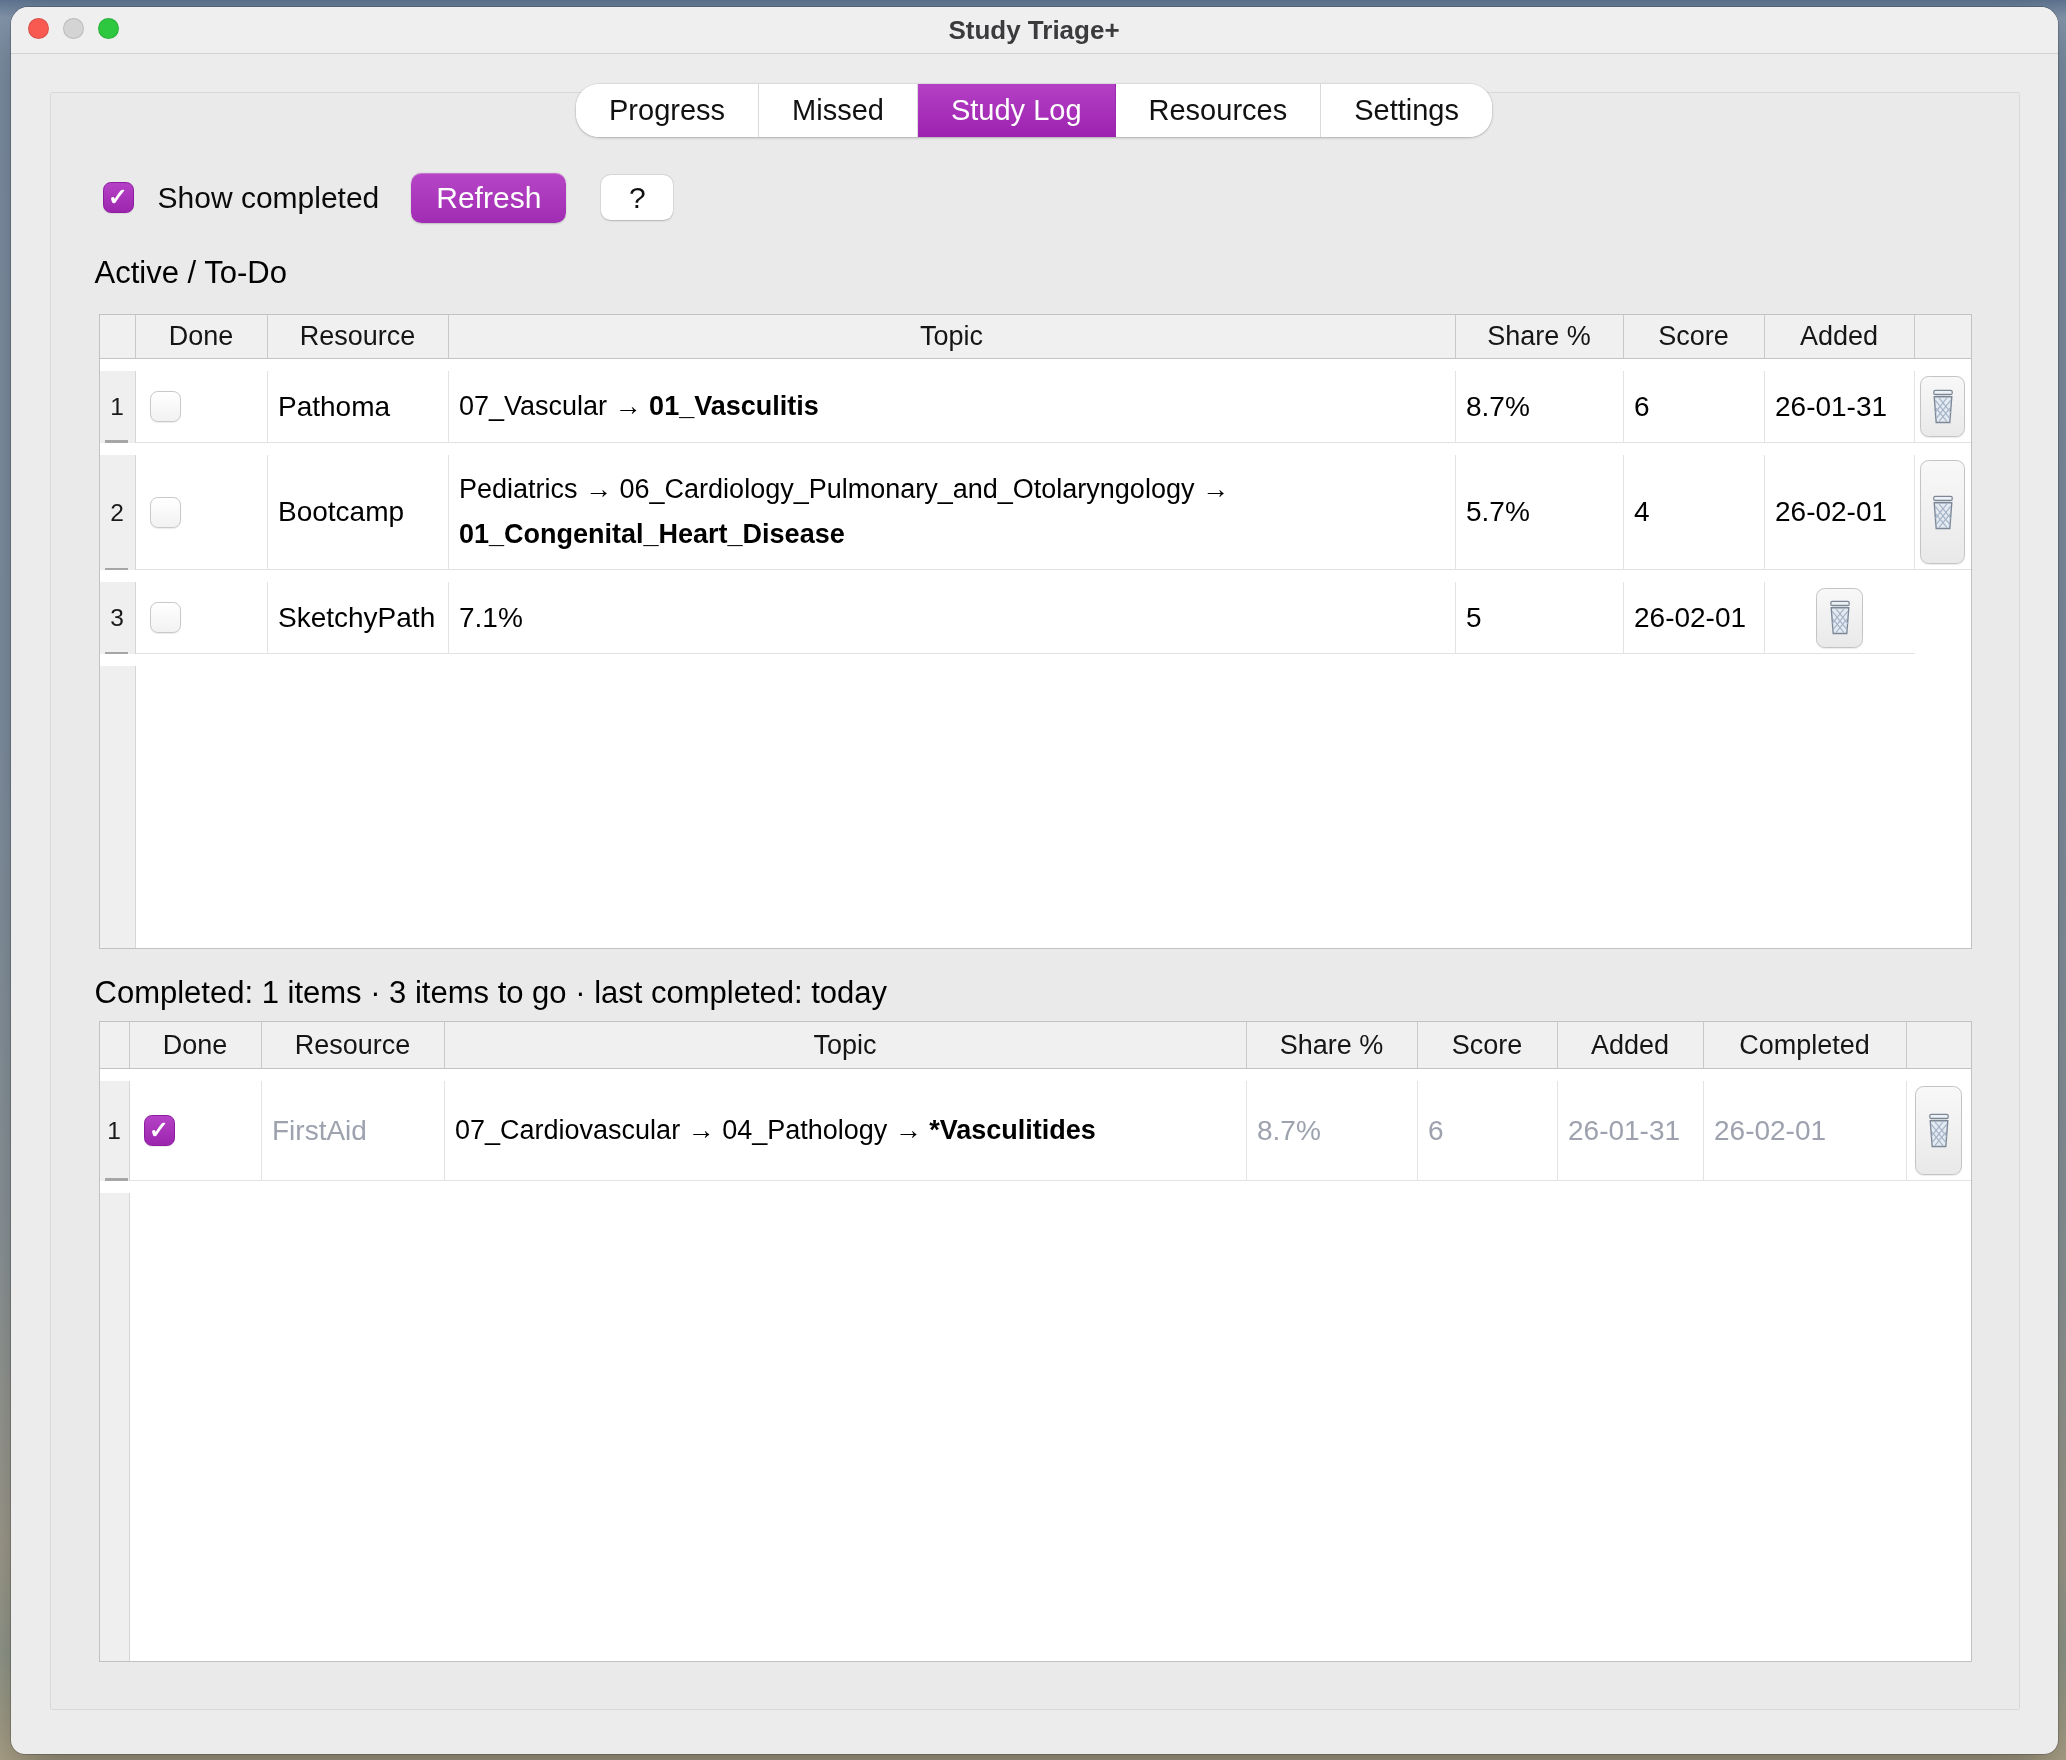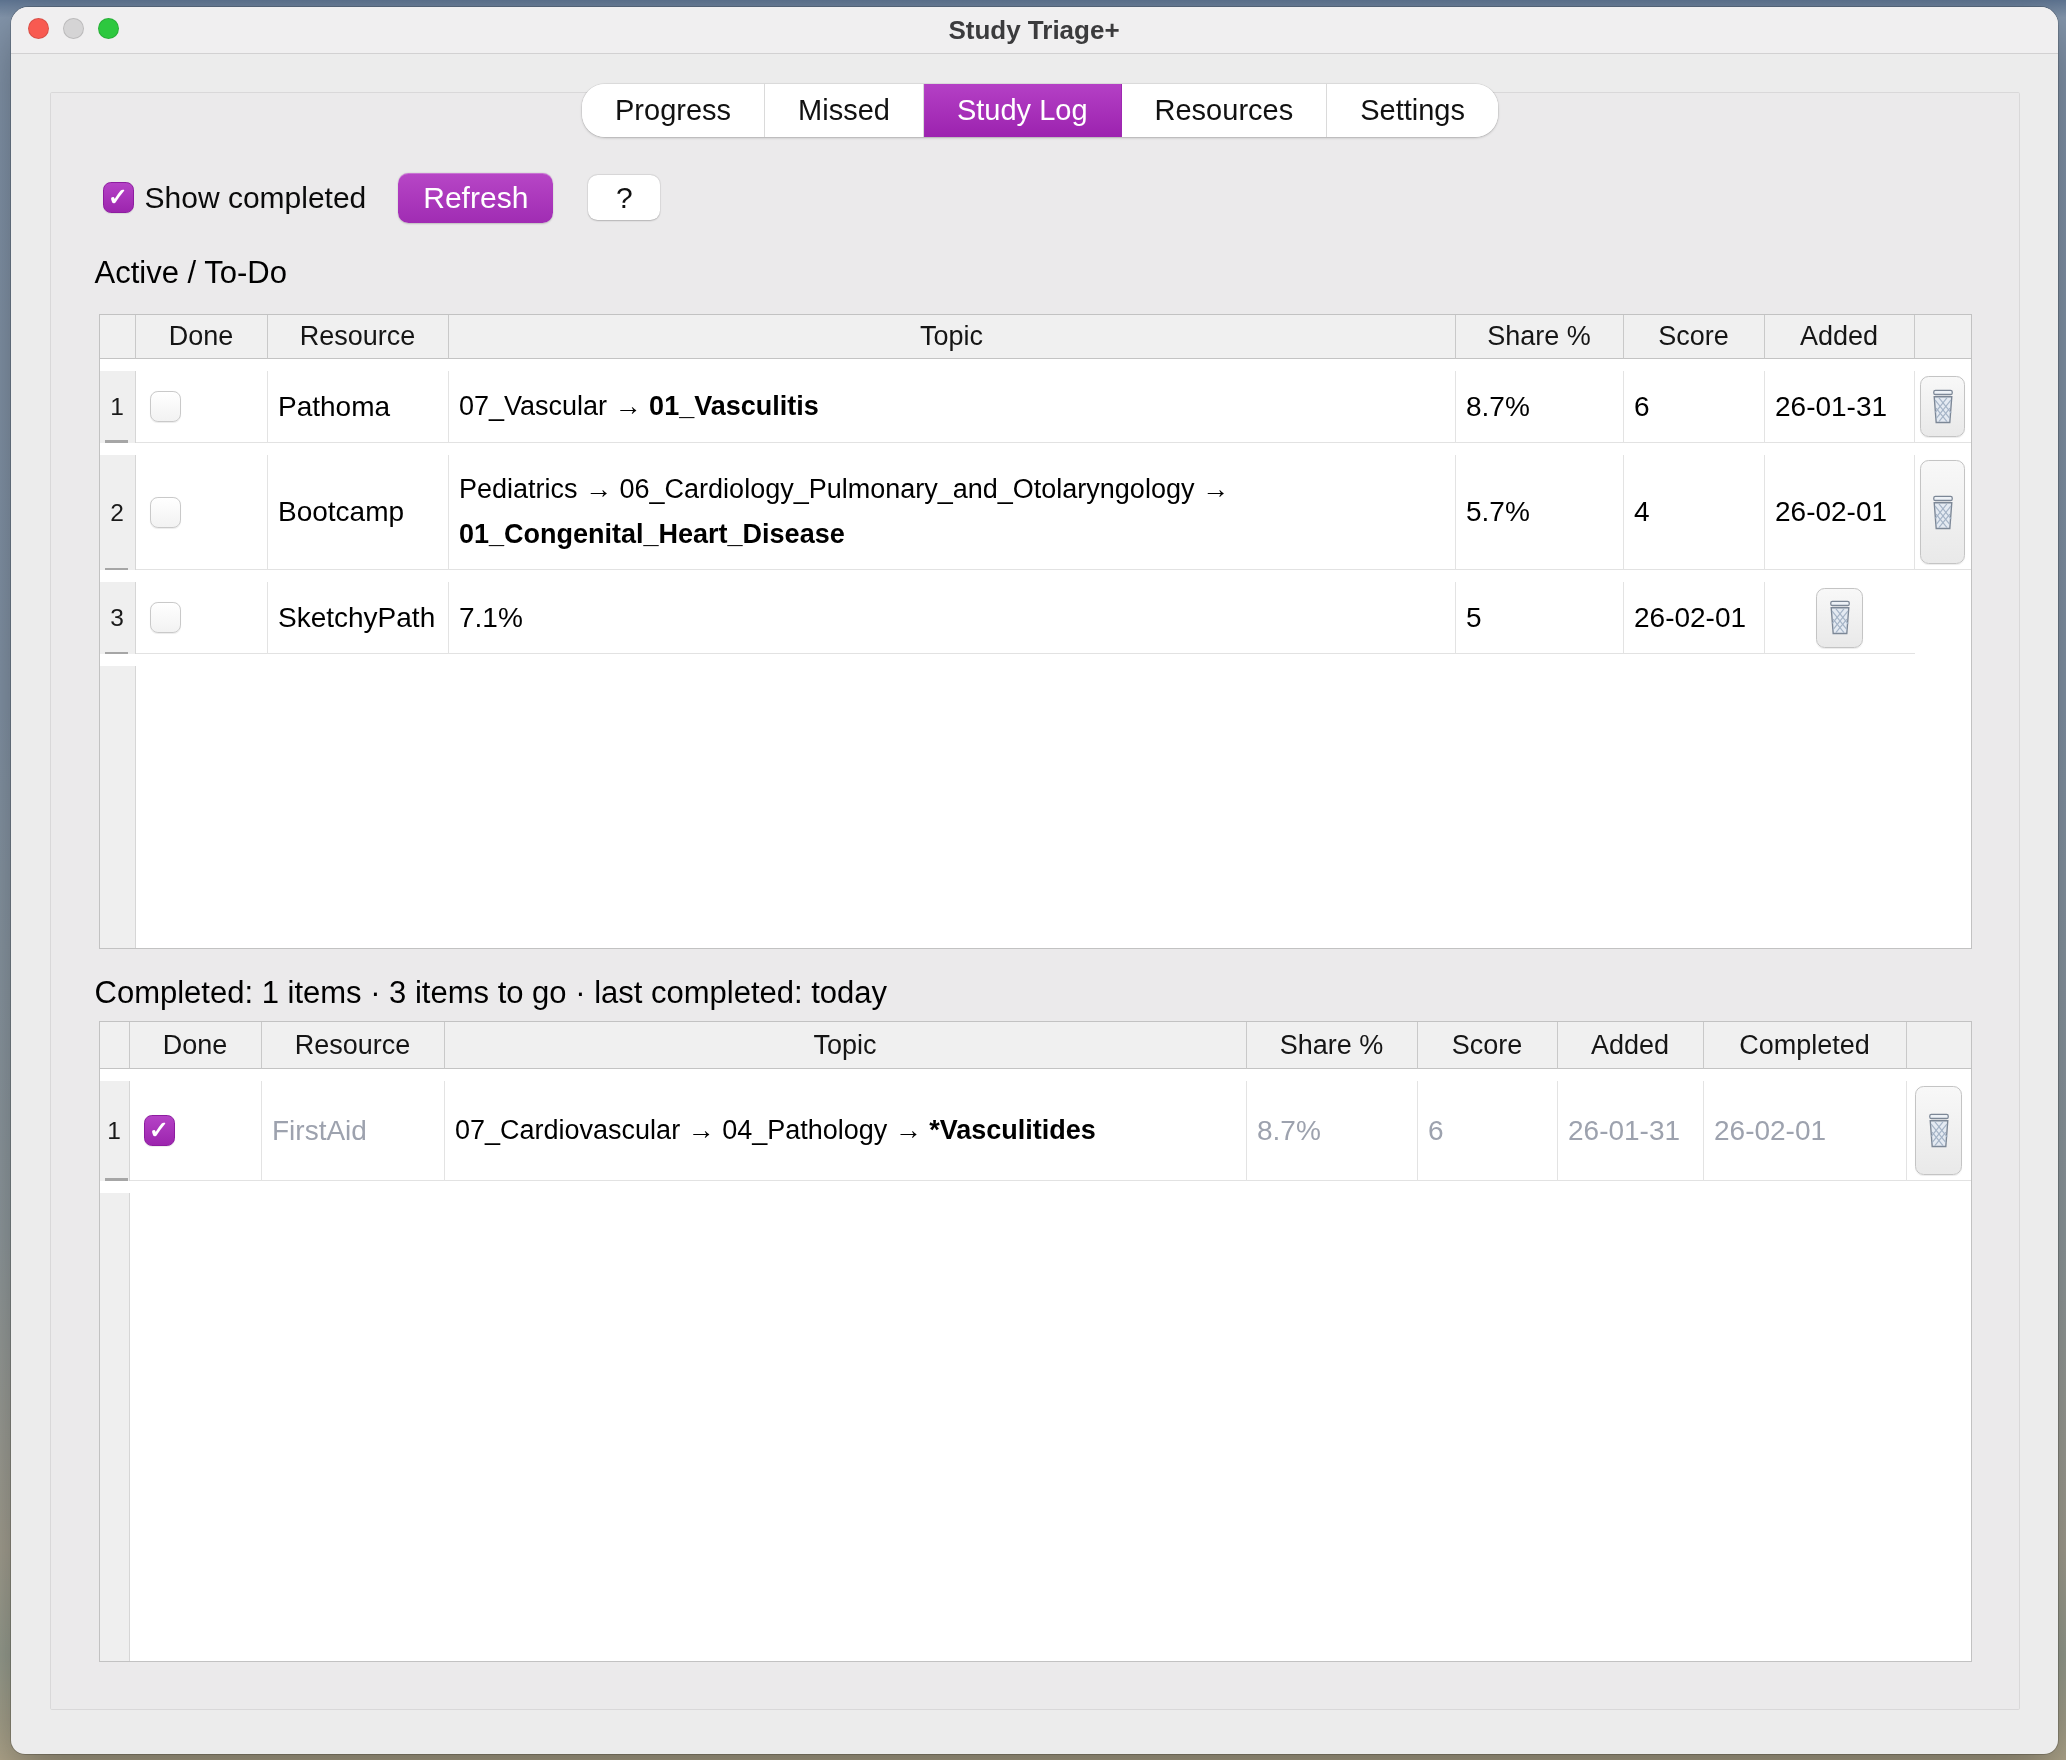--- a/index.html
+++ b/index.html
@@ -24,21 +24,21 @@
   .light.red{ background:#f85a51; }
   .light.gray{ background:#d5d4d5; }
   .light.green{ background:#2dc83f; }
   .win-title{ font-size:26px; font-weight:bold; color:#3b3b3d; }
 
   
   .tabs{
     position:absolute; top:77px; left:50%; transform:translateX(-50%);
     display:flex; z-index:3; background:#ffffff; border-radius:23px;
     box-shadow:0 0.9px 2.6px rgba(0,0,0,.22), 0 0 0 0.9px rgba(0,0,0,.05);
-    overflow:hidden; height:53px;margin-left:6px;
+    overflow:hidden; height:53px;
   }
   .tab{
     font-size:29px; color:#111; background:#fff; border:none; cursor:default;
     padding:0 33px; height:53px; display:flex; align-items:center;
     border-right:0.9px solid #d9d9d9; font-family:inherit;
   }
   .tab:last-child{ border-right:none; }
   .tab.active{
     background:linear-gradient(180deg,#b440c5 0%,#9c22af 100%);
     color:#fff; border-right-color:#9c22af;
@@ -56,21 +56,21 @@
     width:31px; height:31px; border-radius:7.9px; display:inline-flex;
     align-items:center; justify-content:center; flex:0 0 auto;
     background:linear-gradient(180deg,#ffffff,#f2f2f2);
     border:0.9px solid #c9c9c9; box-shadow:0 0.9px 0.9px rgba(0,0,0,.08);
   }
   .checkbox .check{ display:none; color:#fff; font-size:23.6px; font-weight:bold; line-height:1; }
   .checkbox.checked{
     background:linear-gradient(180deg,#b542c6,#9c25ae); border-color:#8d1da0;
   }
   .checkbox.checked .check{ display:block; }
-  .ctrl-label{ font-size:30px; color:#0b0b0b; margin-left:11px; }
+  .ctrl-label{ font-size:30px; color:#0b0b0b; margin-left:24px; }
   .btn-refresh{
     margin-left:32px; width:155px; height:50px; border:none; border-radius:10.5px;
     background:linear-gradient(180deg,#b746c6 0%,#a02cb3 100%);
     color:#fff; font-size:30px; font-family:inherit;
     box-shadow:inset 0 0.9px 0 rgba(255,255,255,.25), 0 0.9px 1.7px rgba(0,0,0,.2);
   }
   .btn-help{
     margin-left:35px; width:72px; height:45px; border:none; border-radius:9.6px;
     background:#ffffff; color:#111; font-size:30px; font-family:inherit;
     box-shadow:0 0.9px 1.7px rgba(0,0,0,.2), 0 0 0 0.9px rgba(0,0,0,.04);

